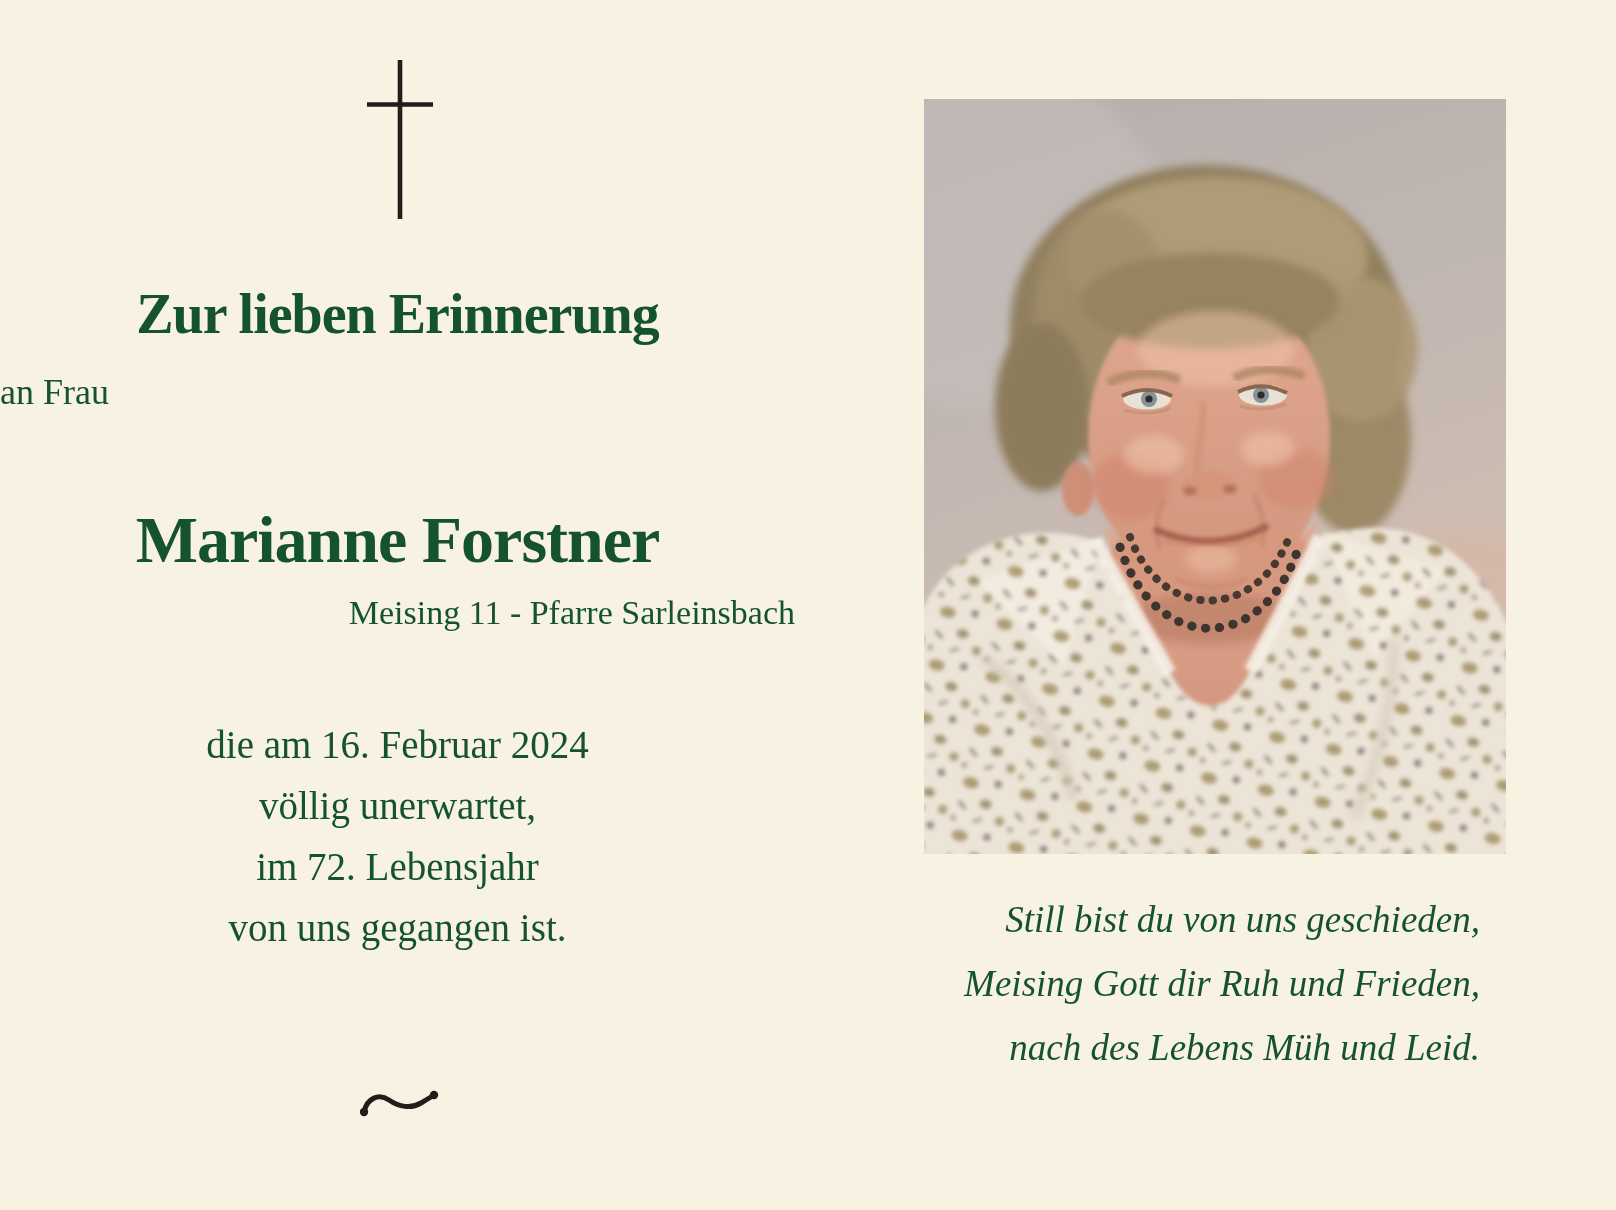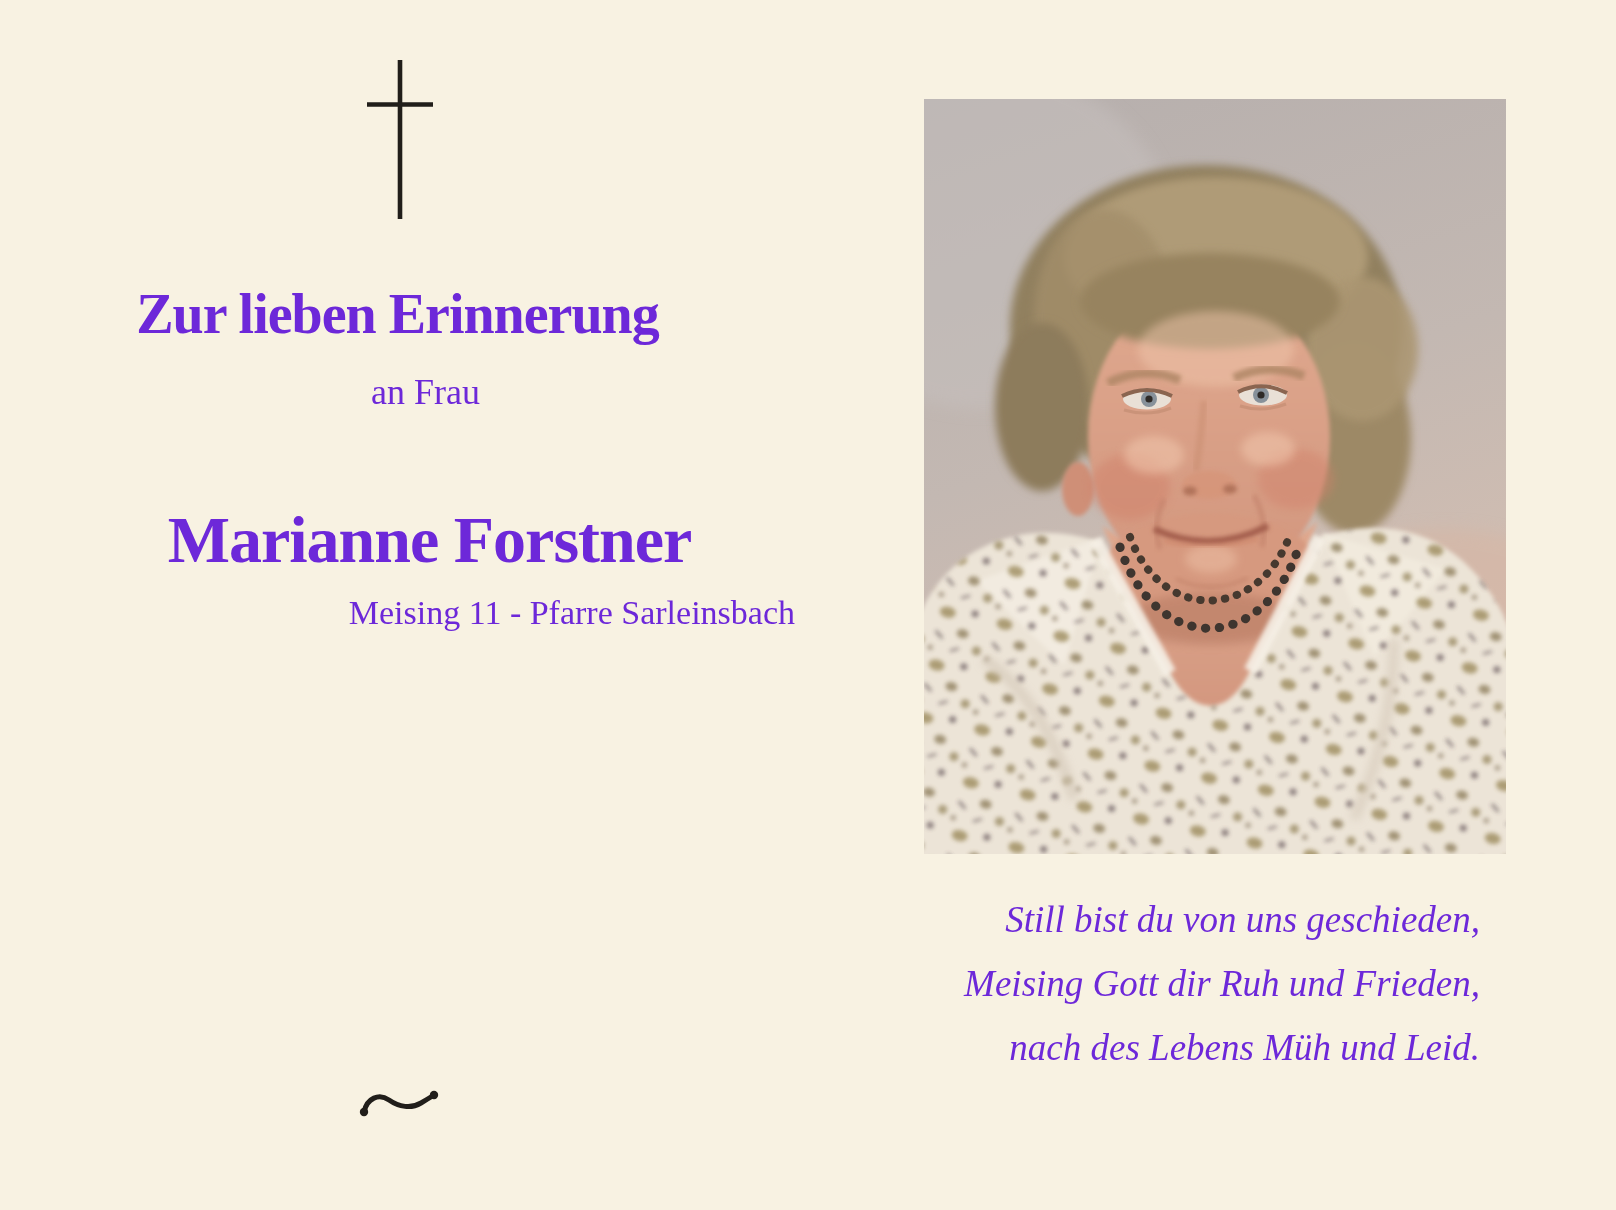--- a/index.html
+++ b/index.html
@@ -1,38 +1,38 @@
 <!DOCTYPE html>
 <html lang="de"><head>
 <meta charset="utf-8">
 <style>
   html,body{margin:0;padding:0;}
   .page{
     position:relative;
     width:1616px;height:1210px;
     background:#f8f2e2;
     font-family:"Liberation Serif","DejaVu Serif",serif;
-    color:#6d28d9;
+    color:#14532d;
     overflow:hidden;
   }
   .left-col{position:absolute;left:0;top:0;width:795px;height:1210px;}
   .cross{position:absolute;left:367px;top:59px;width:66px;height:161px;}
   .intro-heading{
     position:absolute;left:0;top:286px;width:100%;
     font-size:56px;font-weight:700;line-height:1;
     letter-spacing:-1px;text-align:center;margin:0;
   }
   .salutation{
     position:absolute;left:0;top:374px;width:100%;
-    font-size:36px;line-height:1;text-align:center;padding-left:28px;
+    font-size:36px;line-height:1;
   }
   .deceased-name{
     position:absolute;left:0;top:507px;width:100%;
     font-size:66px;font-weight:700;line-height:1;
-    letter-spacing:-1px;text-align:center;margin:0;padding-left:32px;
+    letter-spacing:-1px;text-align:center;margin:0;
   }
   .address-line{
     position:absolute;left:0;top:596px;width:100%;
     font-size:34px;line-height:1;text-align:right;
   }
   .obit-block{
     position:absolute;left:0;top:714px;width:100%;
     font-size:39px;line-height:61px;text-align:center;
   }
   .ornament{position:absolute;left:359px;top:1088px;width:80px;height:30px;}
@@ -62,20 +62,26 @@
     </div>
 
     <h1 class="intro-heading">Zur lieben Erinnerung</h1>
 
     <div class="salutation">an Frau</div>
 
     <h2 class="deceased-name">Marianne Forstner</h2>
 
     <div class="address-line">Meising 11 - Pfarre Sarleinsbach</div>
 
+    <div class="obit-block">
+      <div>die am 16. Februar 2024</div>
+      <div>völlig unerwartet,</div>
+      <div>im 72. Lebensjahr</div>
+      <div>von uns gegangen ist.</div>
+    </div>
 
     <div class="ornament">
       <svg viewBox="0 0 80 30" width="80" height="30" aria-hidden="true">
         <path d="M 5 24 C 8 10 20 5 30 12 C 40 19 52 21 62 15 C 67 12 72 9 75 7" fill="none" stroke="#211e1a" stroke-width="5" stroke-linecap="round"></path>
         <circle cx="5" cy="24" r="4.2" fill="#211e1a"></circle>
         <circle cx="75" cy="7" r="4.2" fill="#211e1a"></circle>
       </svg>
     </div>
   </div>
 

